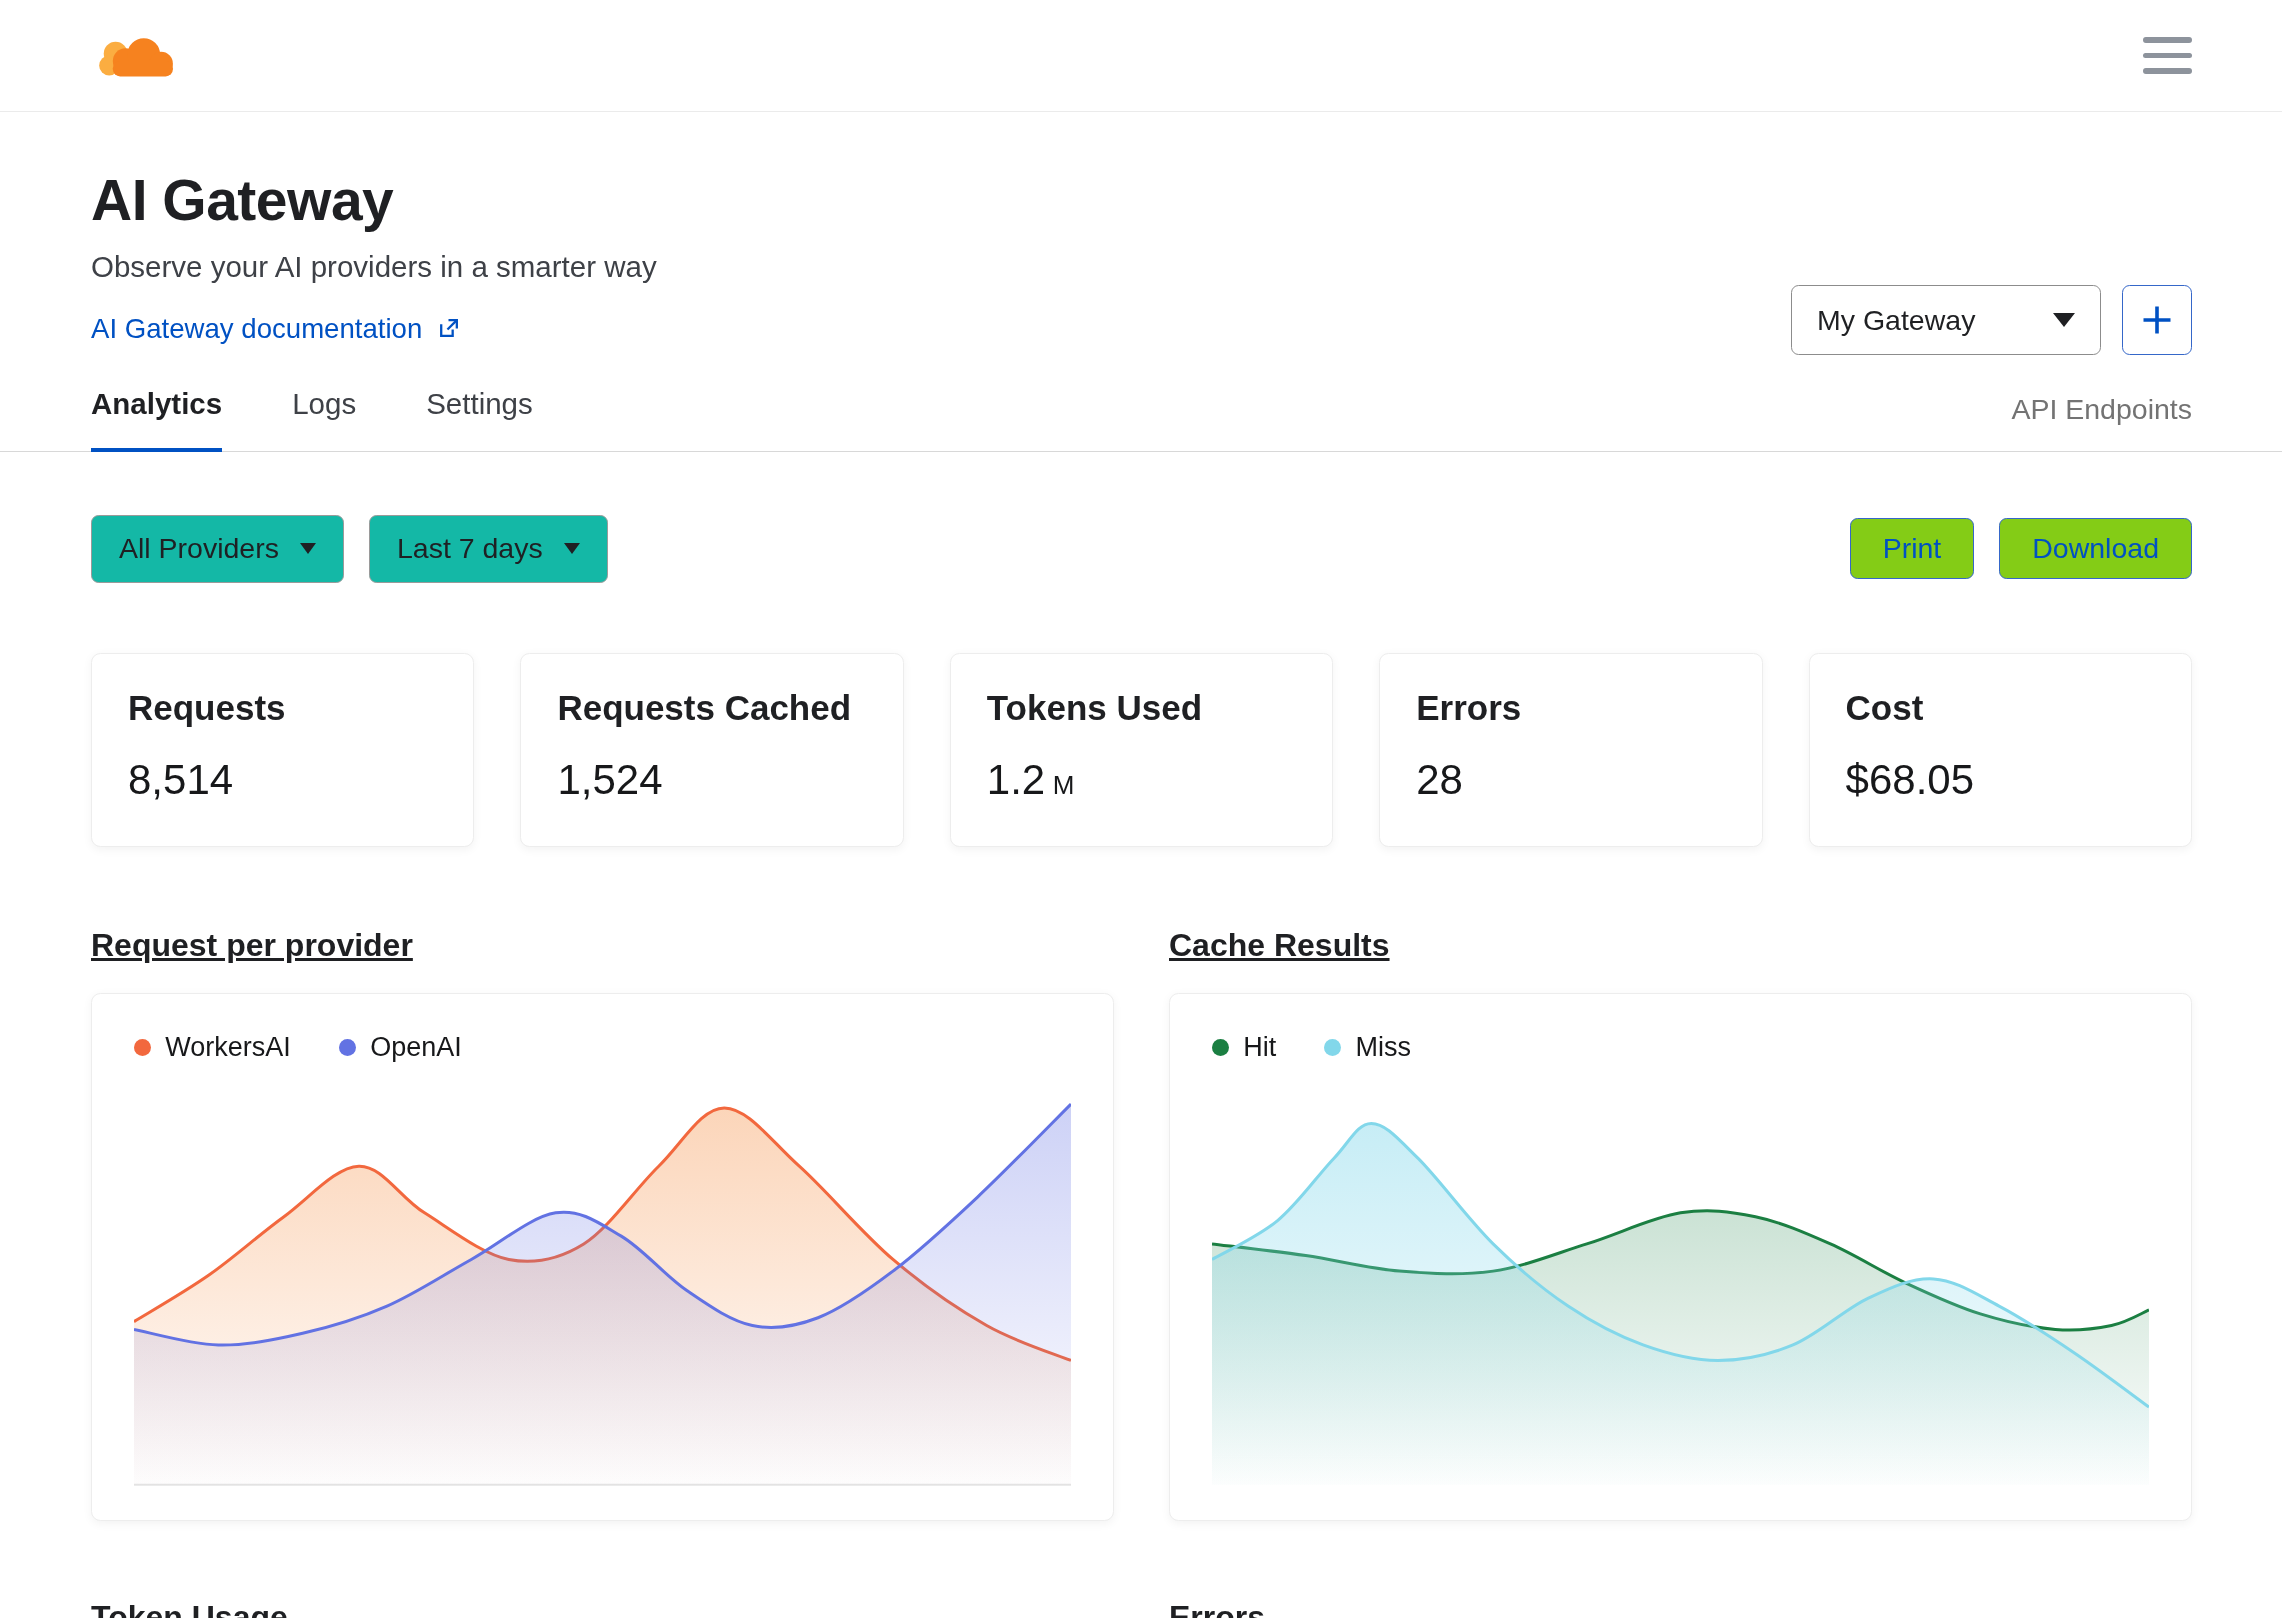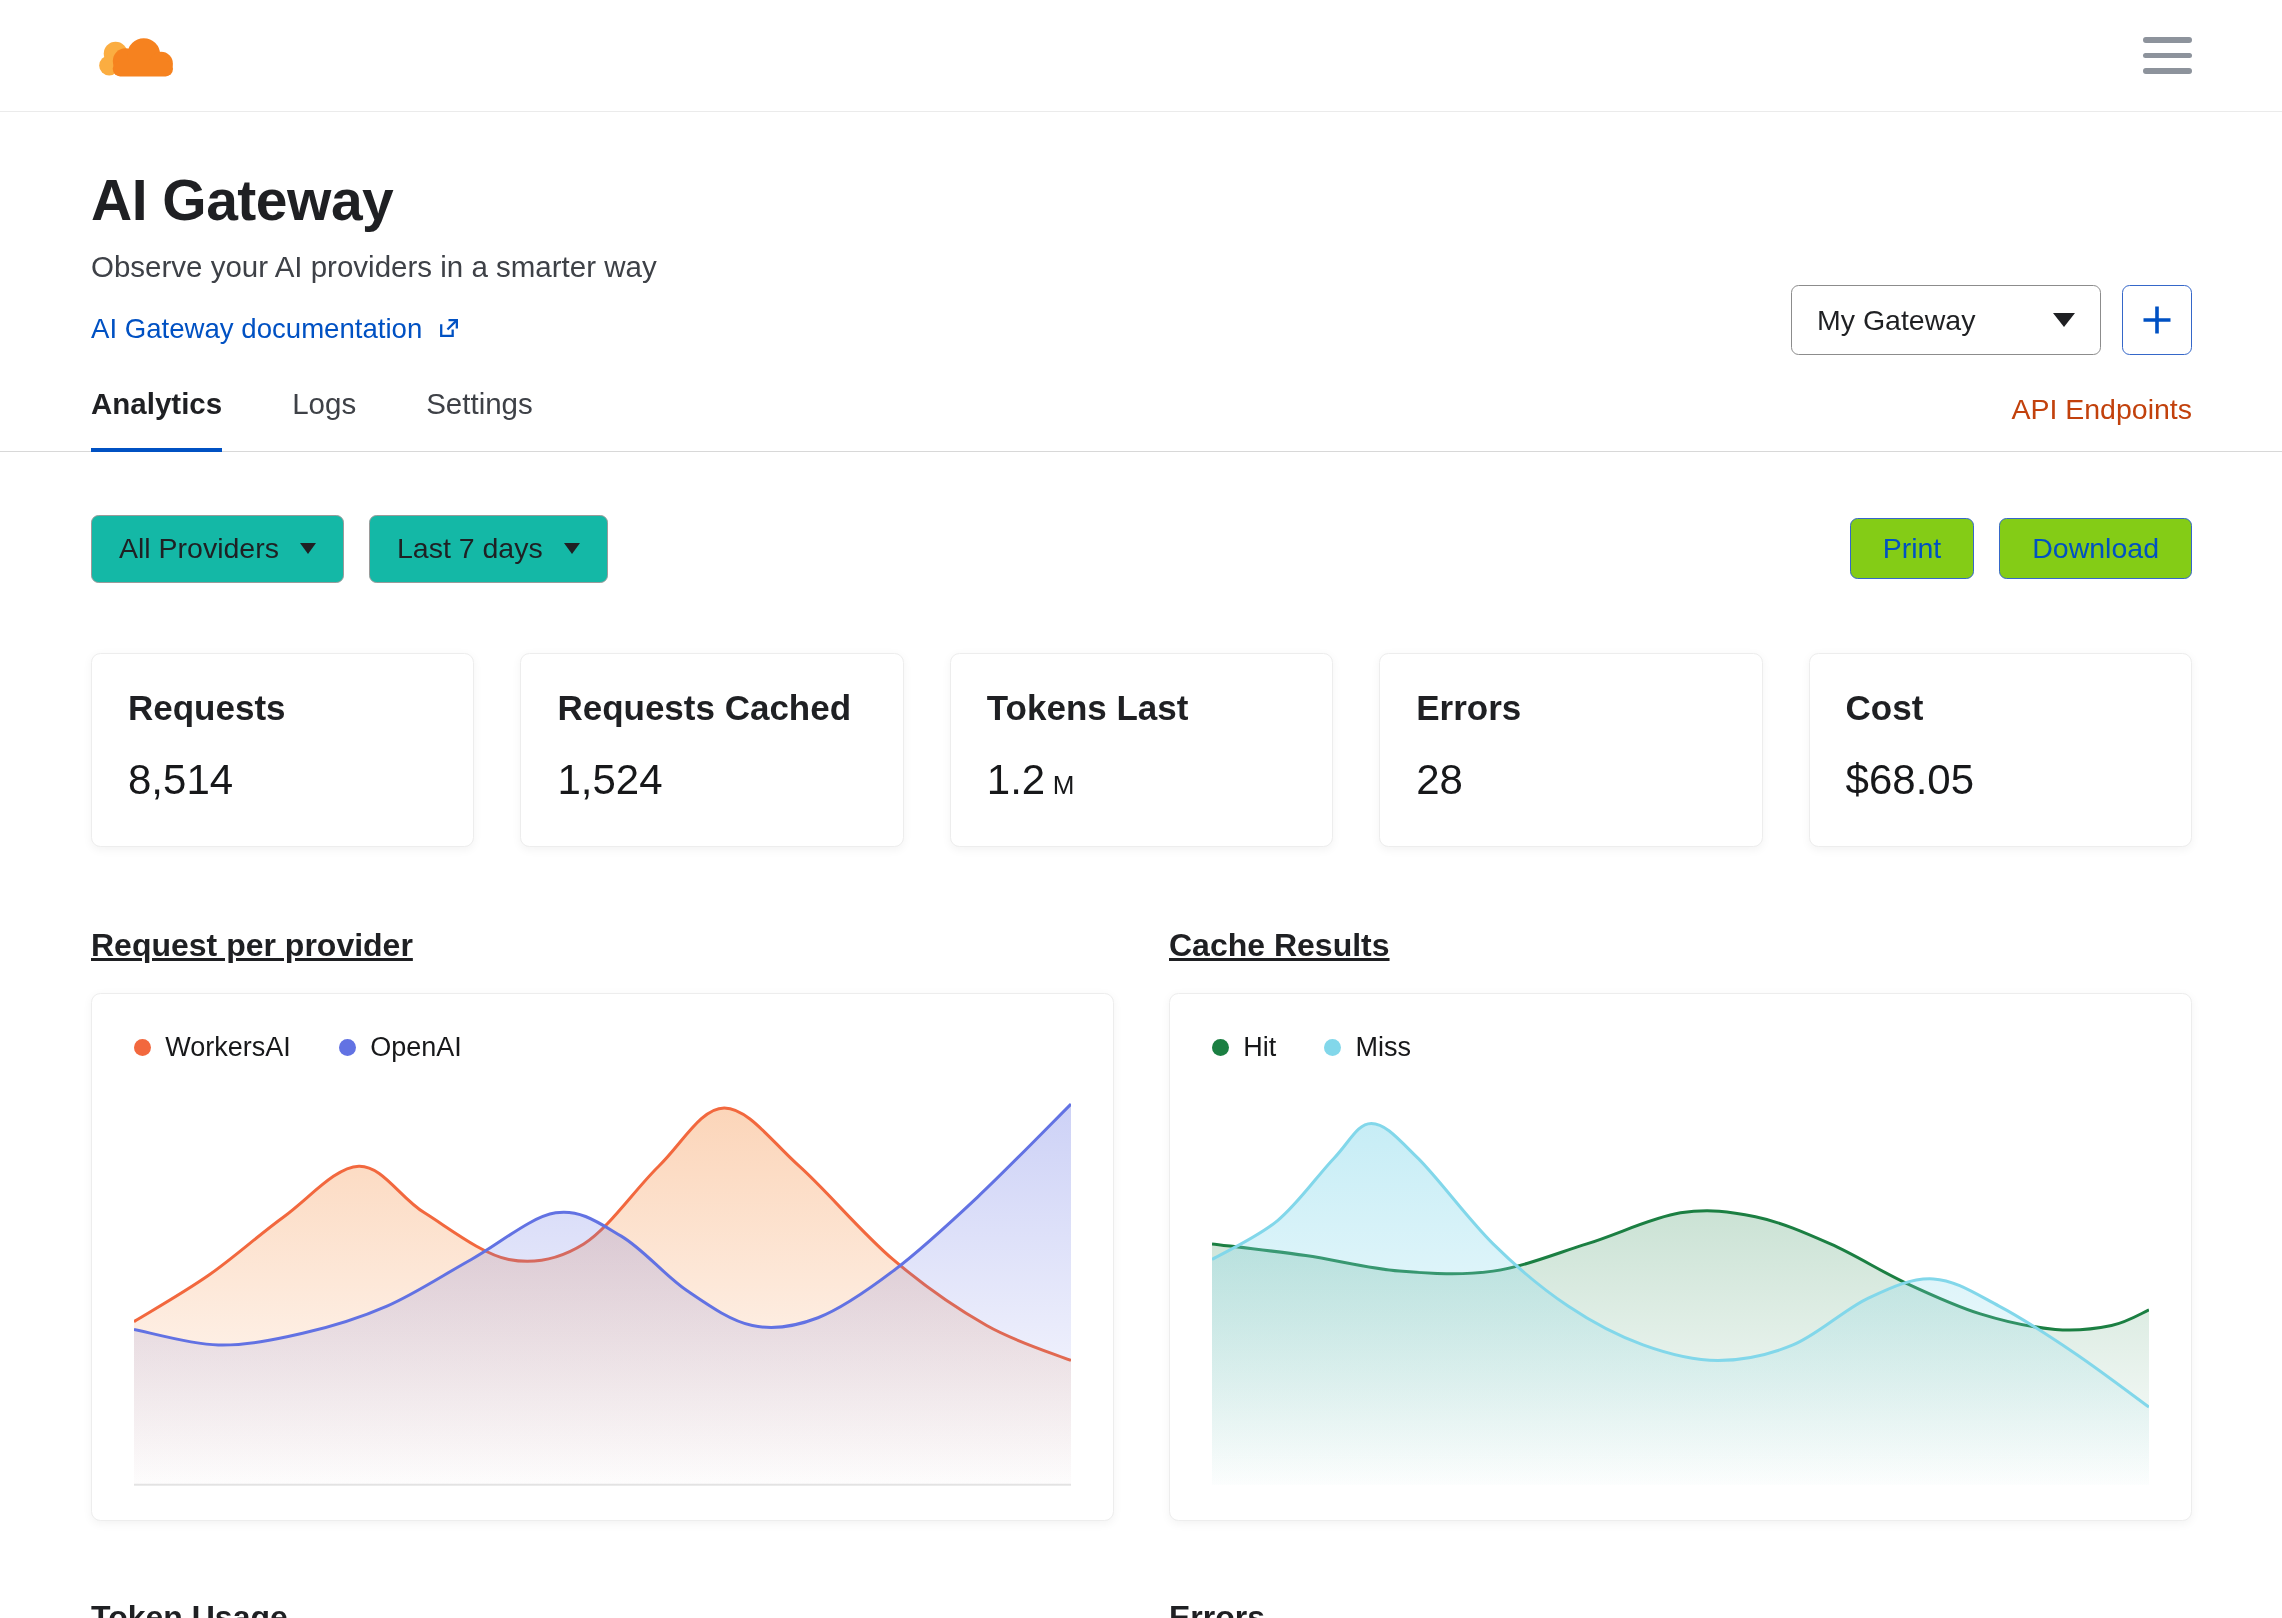--- a/index.html
+++ b/index.html
@@ -44,21 +44,21 @@
   
   .tabs-row {
     display:flex; align-items:flex-end; padding:0 91px;
     border-bottom:1px solid #d8d8d8; margin-top:42px;
   }
   .tab {
     font-size:29.5px; color:#3e4147; padding-bottom:27px; margin-right:70px;
     border-bottom:4.8px solid transparent; margin-bottom:-1px; cursor:pointer;
   }
   .tab.active { font-weight:700; color:#1f2023; border-bottom-color:#0051c3; }
-  .api-link { margin-left:auto; font-size:28.5px; color:#c2410c; padding-bottom:25px; cursor:pointer; text-decoration:none; }
+  .api-link { margin-left:auto; font-size:28.5px; color:#737373; padding-bottom:25px; cursor:pointer; text-decoration:none; }
 
   
   .filters-row { display:flex; align-items:center; padding:0 91px; margin-top:63px; gap:25px; }
   .dropdown {
     height:68px; border:1px solid #9a9a9a; border-radius:7.6px; background:#14b8a6;
     display:inline-flex; align-items:center; gap:21px; padding:0 27px;
     font-size:28.5px; cursor:pointer;
   }
   .actions { margin-left:auto; display:flex; gap:25px; }
   .btn-outline {
@@ -166,21 +166,21 @@
 <div class="stats">
   <div class="stat-card">
     <div class="stat-label">Requests</div>
     <div class="stat-value"><span>8,514</span><span class="stat-suffix"></span></div>
   </div>
   <div class="stat-card">
     <div class="stat-label">Requests Cached</div>
     <div class="stat-value"><span>1,524</span><span class="stat-suffix"></span></div>
   </div>
   <div class="stat-card">
-    <div class="stat-label">Tokens Last</div>
+    <div class="stat-label">Tokens Used</div>
     <div class="stat-value"><span>1.2</span><span class="stat-suffix">M</span></div>
   </div>
   <div class="stat-card">
     <div class="stat-label">Errors</div>
     <div class="stat-value"><span>28</span><span class="stat-suffix"></span></div>
   </div>
   <div class="stat-card">
     <div class="stat-label">Cost</div>
     <div class="stat-value"><span>$68.05</span><span class="stat-suffix"></span></div>
   </div>

